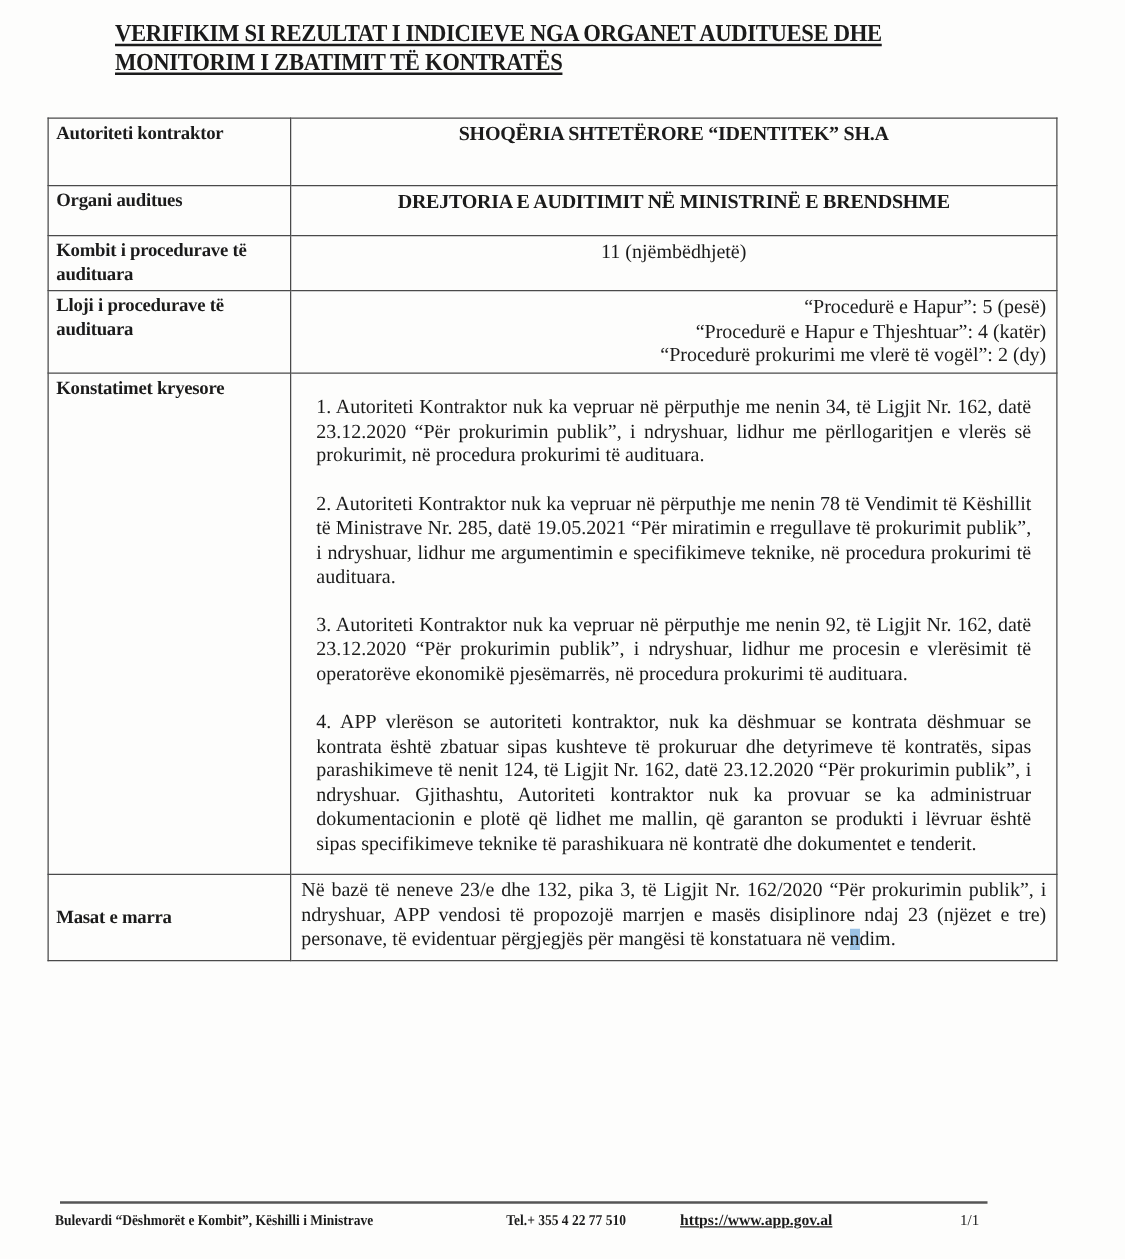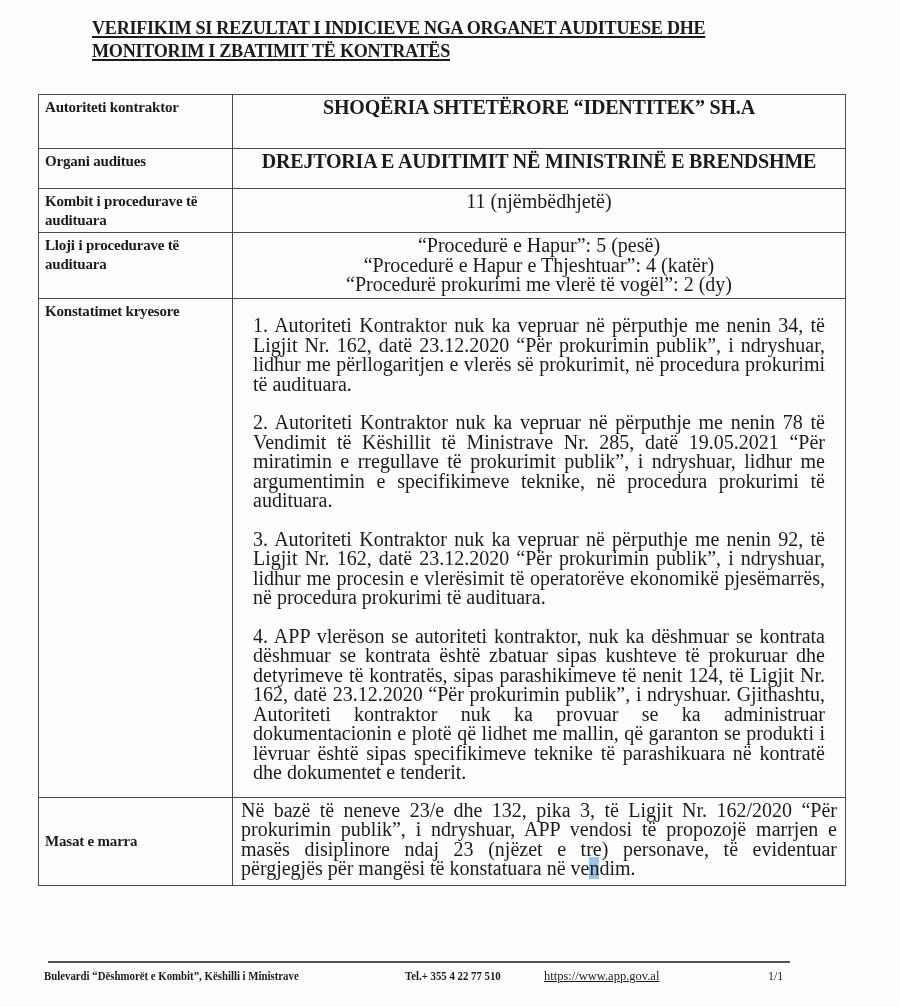--- a/index.html
+++ b/index.html
@@ -50,21 +50,21 @@
     }
     td.label {
       width: 186px;
       font-weight: bold;
       font-size: 15px;
       line-height: 19px;
       padding: 3px 4px 2px 6px !important;
       letter-spacing: -0.2px;
     }
     td.value {
-      font-size: 20px;
+      font-size: 16px;
       line-height: 19.5px;
       padding: 3px 8px 2px 8px !important;
     }
     .center { text-align: center; }
     .bold-val {
       font-weight: bold;
       font-size: 17px;
       letter-spacing: -0.2px;
       padding-top: 5px;
     }
@@ -72,21 +72,21 @@
       text-align: justify;
       text-justify: inter-word;
     }
     .para {
       margin: 12px;
     }
     .para + .para {
       margin-top: 19px;
     }
     .center-lines div {
-      text-align: center;
+      text-align: right;
       line-height: 19.5px;
     }
     .masat-label {
       vertical-align: middle !important;
       padding-top: 8px !important;
     }
     .footer-line {
       position: absolute;
       left: 48px;
       top: 961px;
@@ -103,21 +103,21 @@
       font-size: 12px;
       white-space: nowrap;
       font-family: "Liberation Serif", serif;
     }
     .footer span { position: absolute; top: 0; }
     .footer .addr { left: 0; transform: scaleX(0.9); transform-origin: left; }
     .footer .tel { left: 361px; transform: scaleX(0.9); transform-origin: left; }
     .footer .url {
       left: 500px;
       text-decoration: underline;
-      font-weight: normal;
+      font-weight: bold;
       font-size: 12.5px;
     }
     .footer .page { left: 724px; font-weight: normal; }
     .highlight { background: #9cc3e6; }
   </style>
 </head>
 <body>
 
 <div class="title">
   <span class="line">VERIFIKIM SI REZULTAT I INDICIEVE NGA ORGANET AUDITUESE DHE</span><br>

